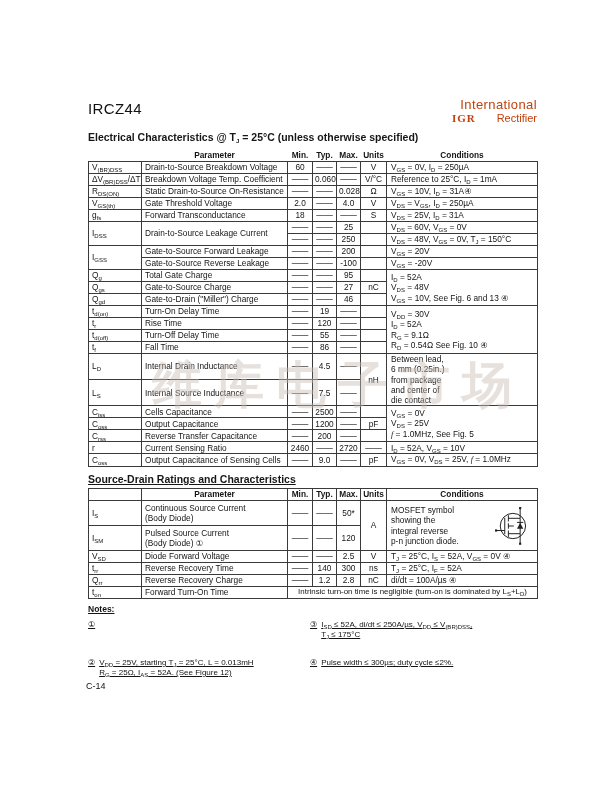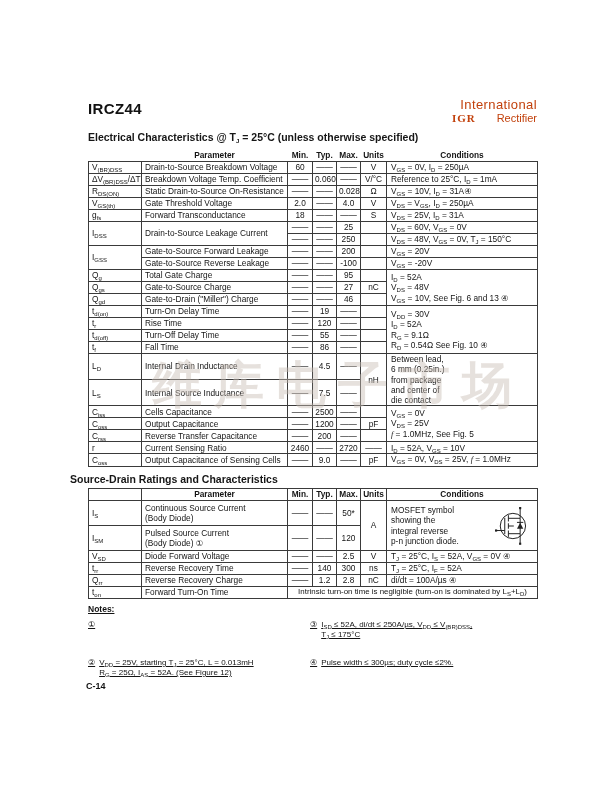--- a/index.html
+++ b/index.html
@@ -1,25 +1,25 @@
 <!DOCTYPE html>
 <html><head>
 <meta charset="utf-8">
 <style>
   html,body{margin:0;padding:0;background:#e8e8e8;}
   .page{position:relative;width:612px;height:792px;background:#ffffff;overflow:hidden;
         font-family:"Liberation Sans","DejaVu Sans",sans-serif;color:#111;}
-  .product{position:absolute;left:88px;top:100px;font-size:15px;font-weight:bold;letter-spacing:.4px;}
+  .product{position:absolute;left:88px;top:100px;font-size:15px;font-weight:normal;letter-spacing:.4px;}
   .brand{position:absolute;right:75px;top:97px;text-align:right;color:#c2410c;}
   .brand-top{font-size:13px;letter-spacing:.4px;}
   .brand-bottom{font-size:11px;margin-top:0px;}
   .brand-bottom .ior{font-weight:bold;letter-spacing:1px;font-family:"Liberation Serif","DejaVu Serif",serif;margin-right:21px;}
   .sec-title{position:absolute;margin:0;font-size:10.5px;font-weight:bold;color:#161616;}
   .t1{left:88px;top:131px;}
-  .t2{left:70px;top:473px;}
+  .t2{left:88px;top:473px;text-decoration:underline;}
   .dtable{position:absolute;border-collapse:collapse;table-layout:fixed;width:449px;font-size:8.3px;color:#141414;}
   #elec-table{left:88px;top:150px;}
   #sd-table{left:88px;top:488px;}
   .dtable td{border:1px solid #3a3a3a;padding:0 2px;height:11px;line-height:10.3px;
              white-space:nowrap;overflow:hidden;vertical-align:middle;}
   .dtable tr.fh td{border:none;font-weight:bold;text-align:center;}
   .dtable tr.bh td{font-weight:bold;text-align:center;}
   td.sym{text-align:left;padding-left:3px;}
   td.par{text-align:left;padding-left:3px;}
   td.num{text-align:center;}
@@ -29,21 +29,21 @@
   sub{font-size:6px;line-height:0;position:relative;top:2px;vertical-align:baseline;letter-spacing:0;}
   i{font-family:"Liberation Serif","DejaVu Serif",serif;}
   .mcell{display:flex;justify-content:space-between;align-items:center;}
   .mcell .mtext{display:block;}
   .mcell svg{flex:0 0 auto;margin-right:2px;}
   .notes{position:absolute;left:88px;top:604px;width:452px;font-size:8px;line-height:10px;color:#131313;text-decoration:underline;}
   .notes-head{font-weight:bold;font-size:8.5px;margin-bottom:6px;}
   .notes-grid{display:grid;grid-template-columns:216px 1fr;column-gap:6px;row-gap:18px;}
   .note{display:flex;align-items:flex-start;}
   .note .marker{margin-right:4px;flex:0 0 auto;}
-  .footer{position:absolute;left:86px;top:681px;font-size:9px;font-weight:bold;}
+  .footer{position:absolute;left:86px;top:681px;font-size:9px;}
   .watermark{position:absolute;left:152px;top:352px;font-size:50px;font-weight:bold;letter-spacing:12px;
              color:#c9beb5;opacity:.45;white-space:nowrap;z-index:3;pointer-events:none;}
 </style>
 </head>
 <body>
 
 <div class="page">
 
   <div class="watermark">维库电子市场</div>
 

